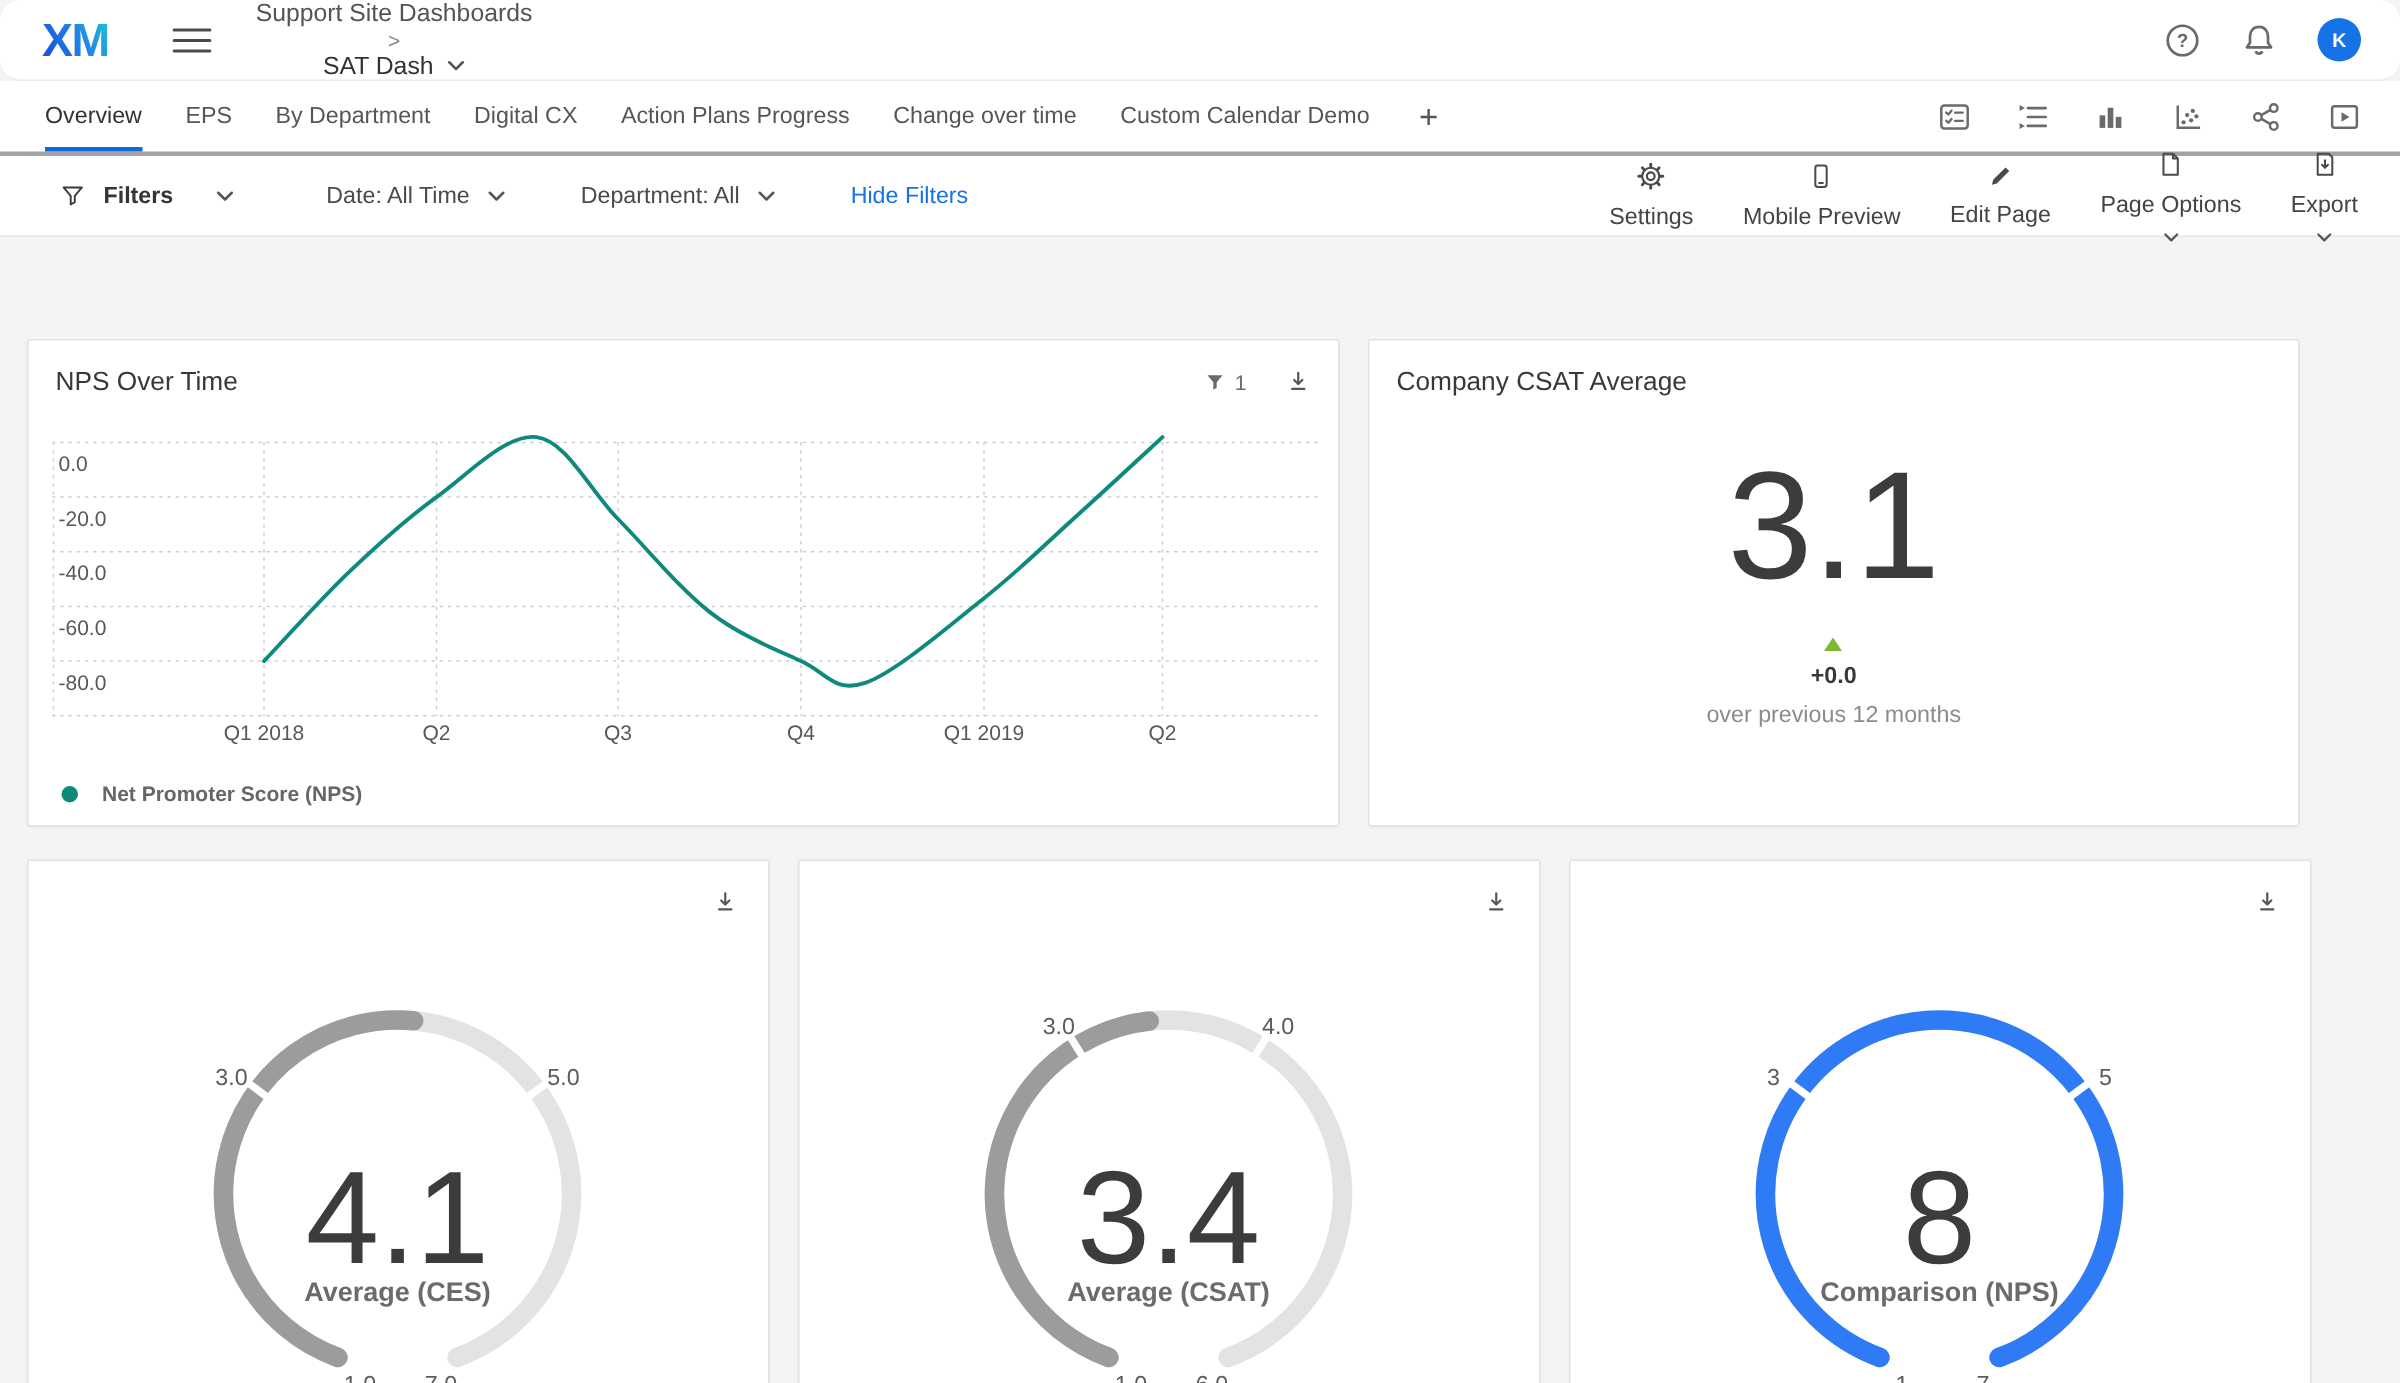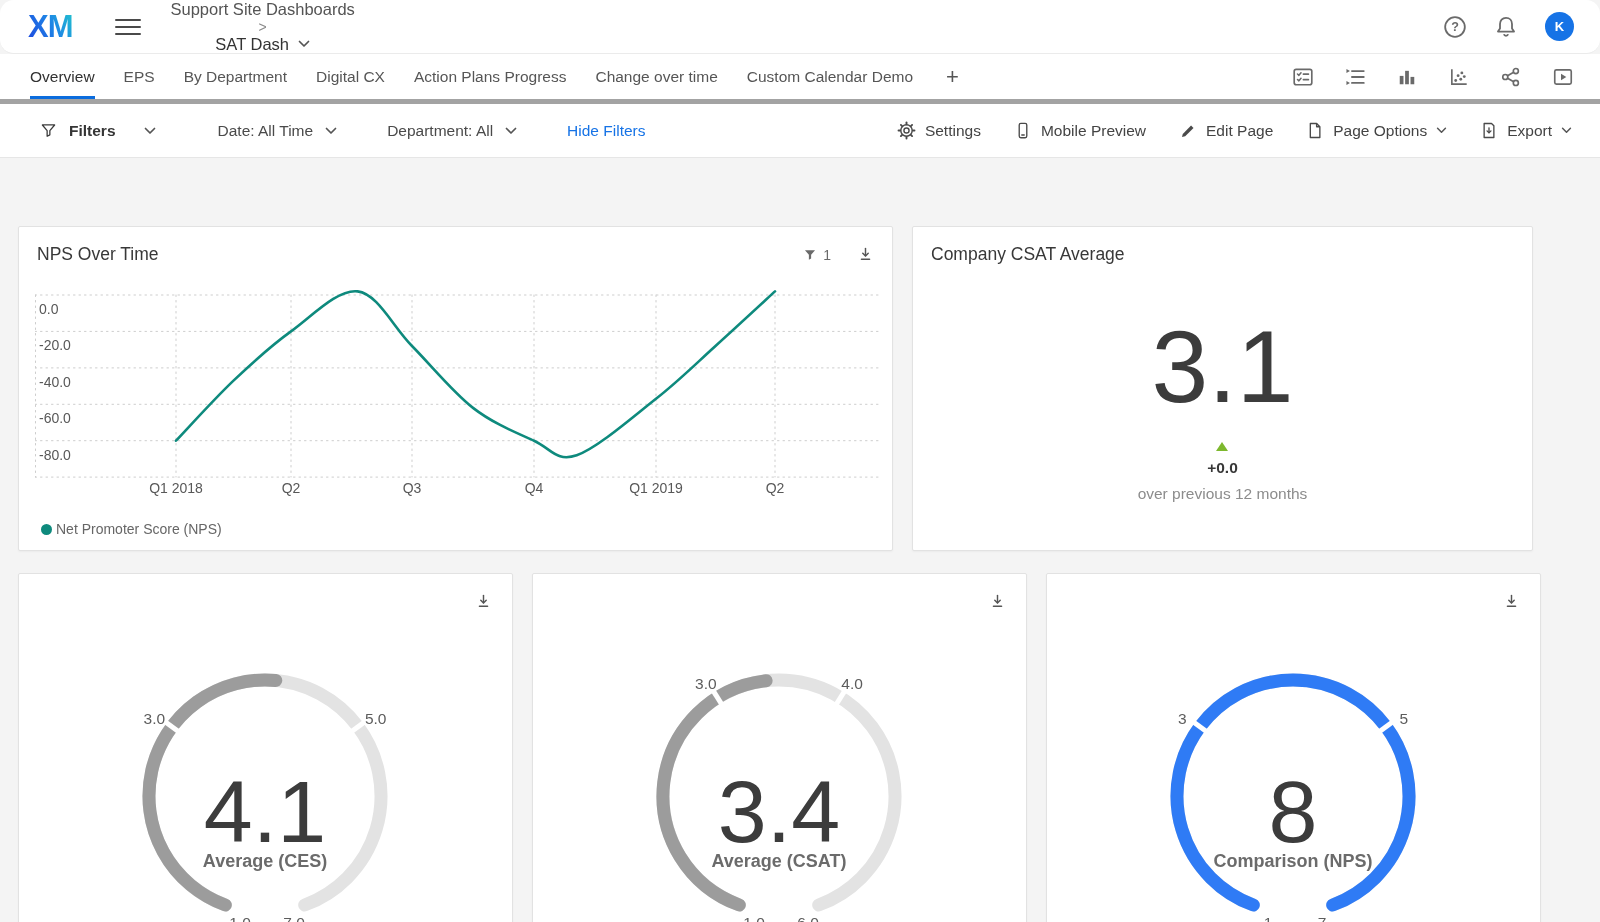--- a/index.html
+++ b/index.html
@@ -14,55 +14,55 @@
   .hamburger { margin-left:42px; cursor:pointer; display:flex; }
   .crumb { margin-left:30px; display:flex; align-items:center; font-size:16.5px; color:#545454;flex-direction:column; }
   .crumb .sep { margin:0 13px; color:#8a8a8a; font-size:14px; }
   .crumb .current { color:#333; display:flex; align-items:center; gap:9px; cursor:pointer; }
   .top-right { margin-left:auto; display:flex; align-items:center; gap:27px; }
   .iconbtn { background:none; border:none; cursor:pointer; display:flex; align-items:center; padding:0; }
   .avatar { width:29px; height:29px; border-radius:50%; background:#1673e6; color:#fff; font-size:13px; font-weight:bold;
             display:flex; align-items:center; justify-content:center; cursor:pointer; }
 
   
-  .tabbar { height:50px; background:#fff; border-bottom:5px solid #a3a3a3; display:flex; align-items:stretch; padding:0 26px 0 30px; }
+  .tabbar { height:50px; background:#fff; border-bottom:3px solid #a3a3a3; display:flex; align-items:stretch; padding:0 26px 0 30px; }
   .tab { display:flex; align-items:center; margin-right:29px; font-size:15.5px; color:#565656; cursor:pointer; position:relative; white-space:nowrap; }
   .tab.active { color:#323232; }
   .tab.active::after { content:""; position:absolute; left:0; right:0; bottom:0; height:3px; background:#0b6cdd; }
   .tab-add { font-size:22px; color:#565656; display:flex; align-items:center; cursor:pointer; padding:0 4px; }
   .tab-icons { margin-left:auto; display:flex; align-items:center; gap:30px; }
 
   
   .filterbar { height:54px; background:#fff; border-bottom:1px solid #e6e6e6; display:flex; align-items:center;
                padding:0 28px 0 40px; font-size:15.5px; color:#4a4a4a; }
   .fgroup { display:flex; align-items:center; gap:12px; cursor:pointer; }
   .filters-label { font-weight:bold; color:#353535; }
   .fdate { margin-left:62px; } .fdept { margin-left:50px; }
   .hide-filters { margin-left:50px; color:#1673e6; cursor:pointer; font-size:15.5px; }
   .bar-actions { margin-left:auto; display:flex; align-items:center; gap:33px; }
-  .action { display:flex; align-items:center; gap:9px; cursor:pointer; color:#444; white-space:nowrap; }
+  .action { display:flex; align-items:center; gap:9px; cursor:pointer; color:#444; white-space:nowrap;flex-direction:column; }
 
   
   .content { padding:20px 67px 0 18px; }
   .row { display:flex; gap:19px;margin-top:48px; }
   .row2 { margin-top:22px; }
   .card { background:#fff; border:1px solid #e2e2e2; border-radius:2px; box-shadow:0 1px 2px rgba(0,0,0,.04); position:relative; }
   .card-nps { width:875px; height:325px; }
   .card-csat { flex:1; height:325px; }
   .gcard { flex:1; height:420px; }
   .card-title { position:absolute; top:17px; left:18px; font-size:17.5px; color:#383838; }
   .card-tools { position:absolute; top:19px; right:18px; display:flex; align-items:center; gap:26px; }
   .fcount { display:flex; align-items:center; gap:6px; color:#6a6a6a; font-size:14px; cursor:pointer; }
   .dl { cursor:pointer; display:flex; }
   .npschart { position:absolute; left:16px; top:62px; }
-  .legend { position:absolute; left:22px; bottom:13px; display:flex; align-items:center; gap:4px; cursor:pointer; }
+  .legend { position:absolute; left:22px; bottom:13px; display:flex; align-items:center; gap:16px; cursor:pointer;font-weight:bold; }
   .legend-dot { width:11px; height:11px; border-radius:50%; background:#0e8a7d; }
   .legend-label { font-size:14px; color:#666; }
 
-  .kpi-wrap { position:absolute; top:17px; left:0; right:0; height:100%; display:flex; flex-direction:column; align-items:center; }
+  .kpi-wrap { position:absolute; top:0; left:0; right:0; height:100%; display:flex; flex-direction:column; align-items:center; }
   .kpi-value { margin-top:72px; font-size:102px; font-weight:300; color:#3c3c3c; line-height:1; }
   .kpi-delta { margin-top:24px; display:flex; align-items:center; gap:8px; font-size:15.5px; color:#8c8c8c;flex-direction:column; }
   .tri-up { width:0; height:0; border-left:6px solid transparent; border-right:6px solid transparent; border-bottom:9px solid #7db82e; }
   .delta-val { font-weight:bold; color:#383838; }
   .gdl { position:absolute; top:19px; right:20px; cursor:pointer; display:flex; }
 </style>
 </head>
 <body>
 
 <div class="topbar">

